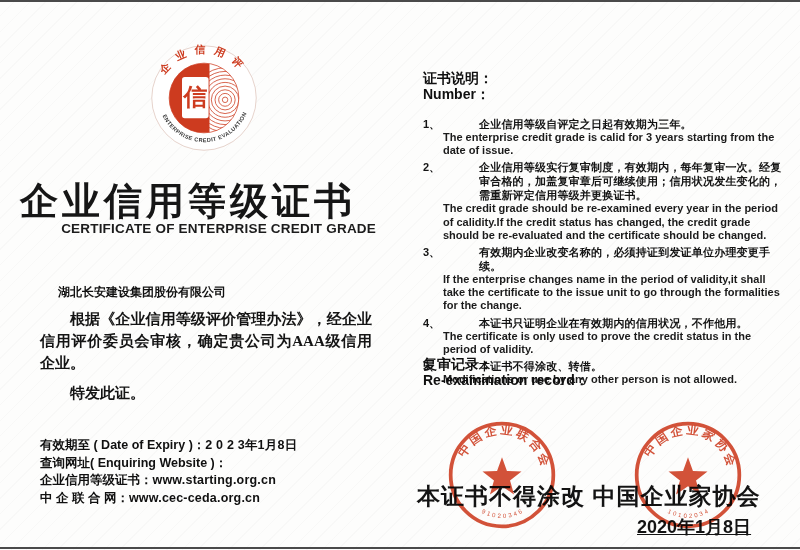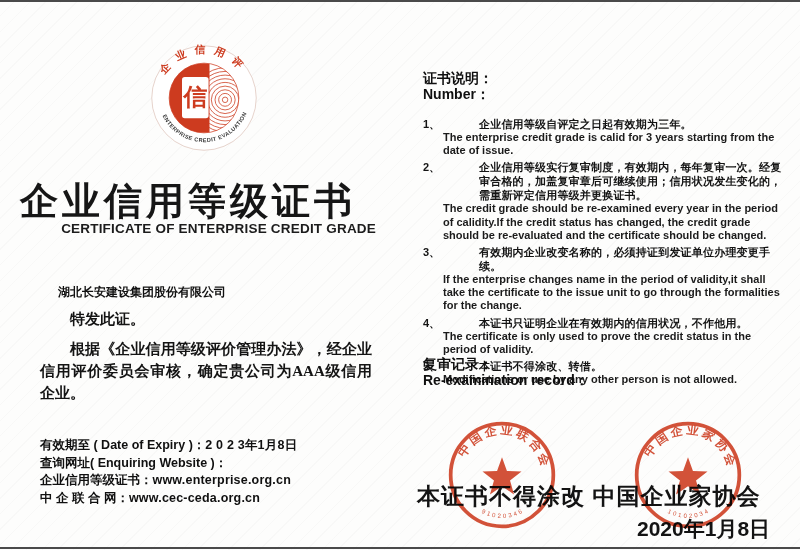--- a/index.html
+++ b/index.html
@@ -40,22 +40,22 @@
   .note-zh{font-size:11px;font-weight:600;line-height:14px;letter-spacing:0.2px;margin-left:36px;}
   .note-en{font-size:11px;font-weight:600;line-height:13.2px;color:#1b1b1b;}
   .reexam-head{position:absolute;left:423px;top:357px;font-size:14px;font-weight:bold;line-height:15.5px;color:#0f0f0f;}
 
   .seal{position:absolute;width:112px;height:112px;opacity:0.88;}
   .seal-left{left:446px;top:419px;}
   .seal-right{left:632px;top:419px;}
   .orgs-print{position:absolute;left:417px;top:481px;width:368px;
     font-size:23px;font-weight:bold;letter-spacing:1px;white-space:nowrap;color:#131313;
     mix-blend-mode:multiply;}
-  .issue-date{position:absolute;left:637px;top:515px;font-size:21px;font-weight:600;color:#131313;
-    mix-blend-mode:multiply;}
+  .issue-date{position:absolute;left:637px;top:515px;font-size:18px;font-weight:600;color:#131313;
+    mix-blend-mode:multiply;text-decoration:underline;}
 </style>
 </head>
 <body>
 
 <div class="page">
   <div class="edge edge-top"></div>
   <div class="edge edge-bottom"></div>
 
   <svg class="logo" viewBox="0 0 120 120">
     <defs>
@@ -90,33 +90,33 @@
       <text x="50.5" y="68" text-anchor="middle" font-size="26" font-weight="bold" font-family="'Liberation Serif','DejaVu Serif',serif" fill="#cd3b1f">信</text>
     </g>
     <circle cx="60" cy="60" r="38" fill="none" stroke="#cd3b1f" stroke-width="0.8"></circle>
   </svg>
 
   <div class="title-zh">企业信用等级证书</div>
   <div class="title-en">CERTIFICATE OF ENTERPRISE CREDIT GRADE</div>
 
   <div class="company">湖北长安建设集团股份有限公司</div>
   <div class="body-text">
+    <p>根据《企业信用等级评价管理办法》，经企业信用评价委员会审核，确定贵公司为AAA级信用企业。</p>
     <p>特发此证。</p>
-    <p>根据《企业信用等级评价管理办法》，经企业信用评价委员会审核，确定贵公司为AAA级信用企业。</p>
   </div>
 
   <div class="info-block">
     <div class="info-line">
       <span class="lbl">有效期至 ( Date of Expiry )：</span><span class="val">2 0 2 3年1月8日</span>
     </div>
     <div class="info-line">
       <span class="lbl">查询网址( Enquiring Website )：</span><span class="val"></span>
     </div>
     <div class="info-line">
-      <span class="lbl">企业信用等级证书：</span><span class="val">www.enterprise.org.cn</span>
+      <span class="lbl">企业信用等级证书：</span><span class="val">www.starting.org.cn</span>
     </div>
     <div class="info-line">
       <span class="lbl">中 企 联 合 网：</span><span class="val">www.cec-ceda.org.cn</span>
     </div>
   </div>
 
   <div class="notes-head">
     <div>证书说明：</div>
     <div>Number：</div>
   </div>

